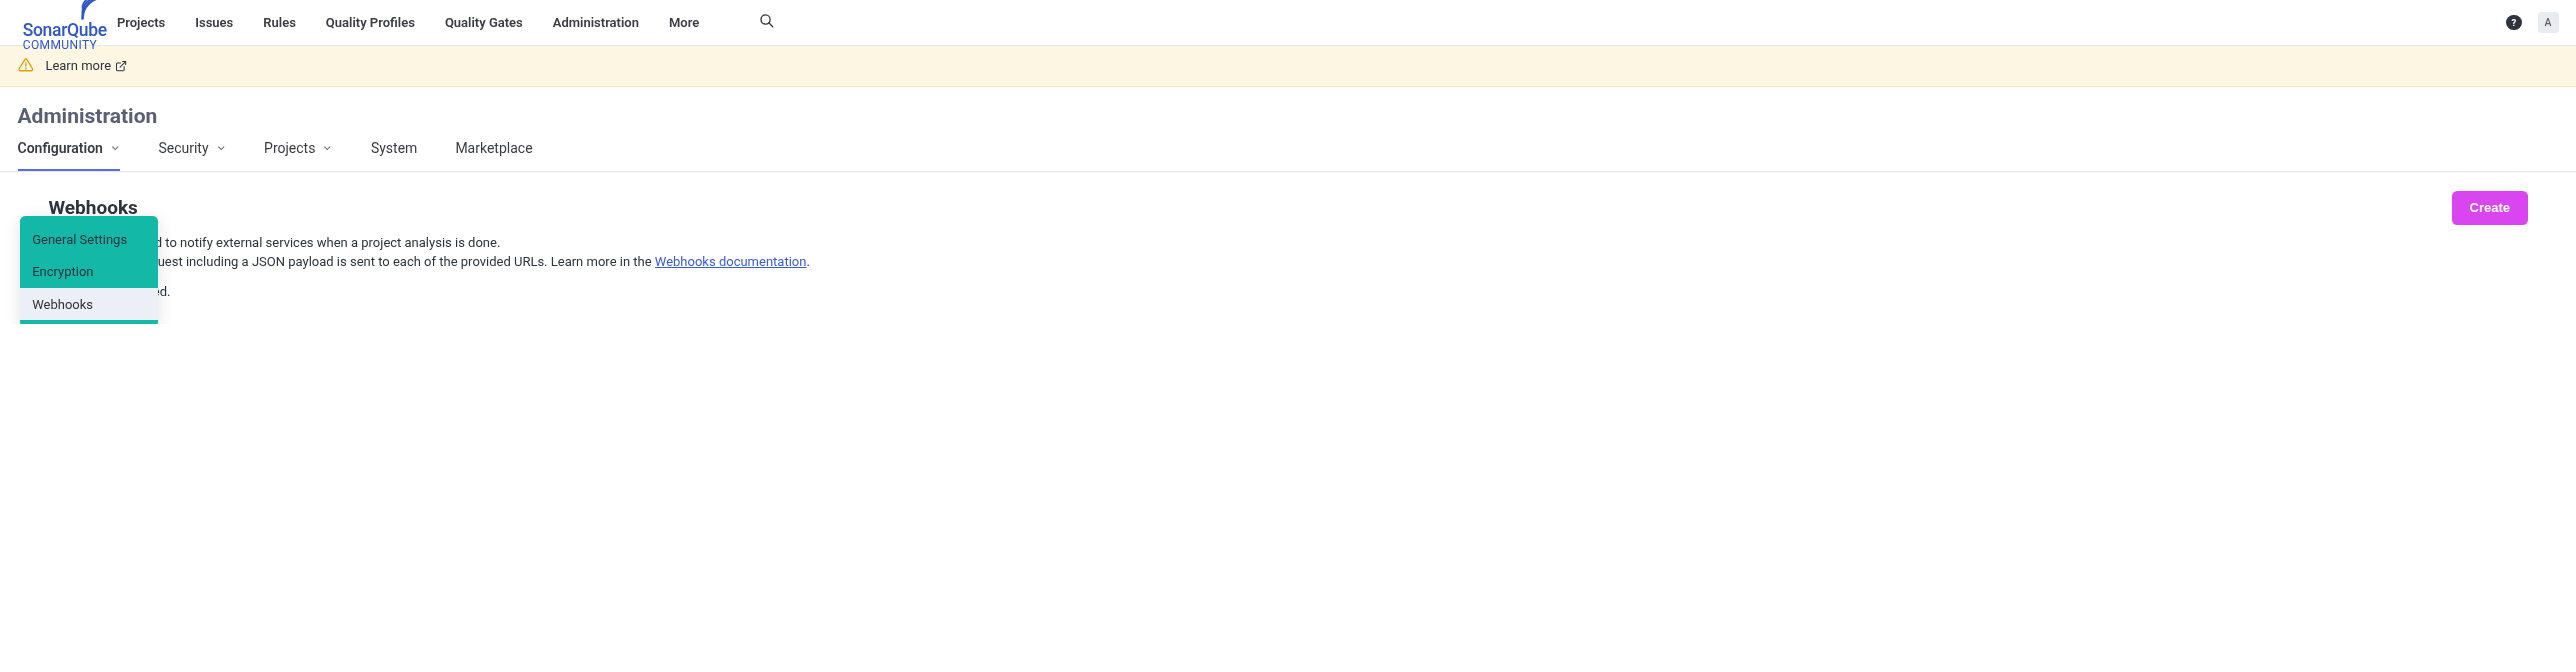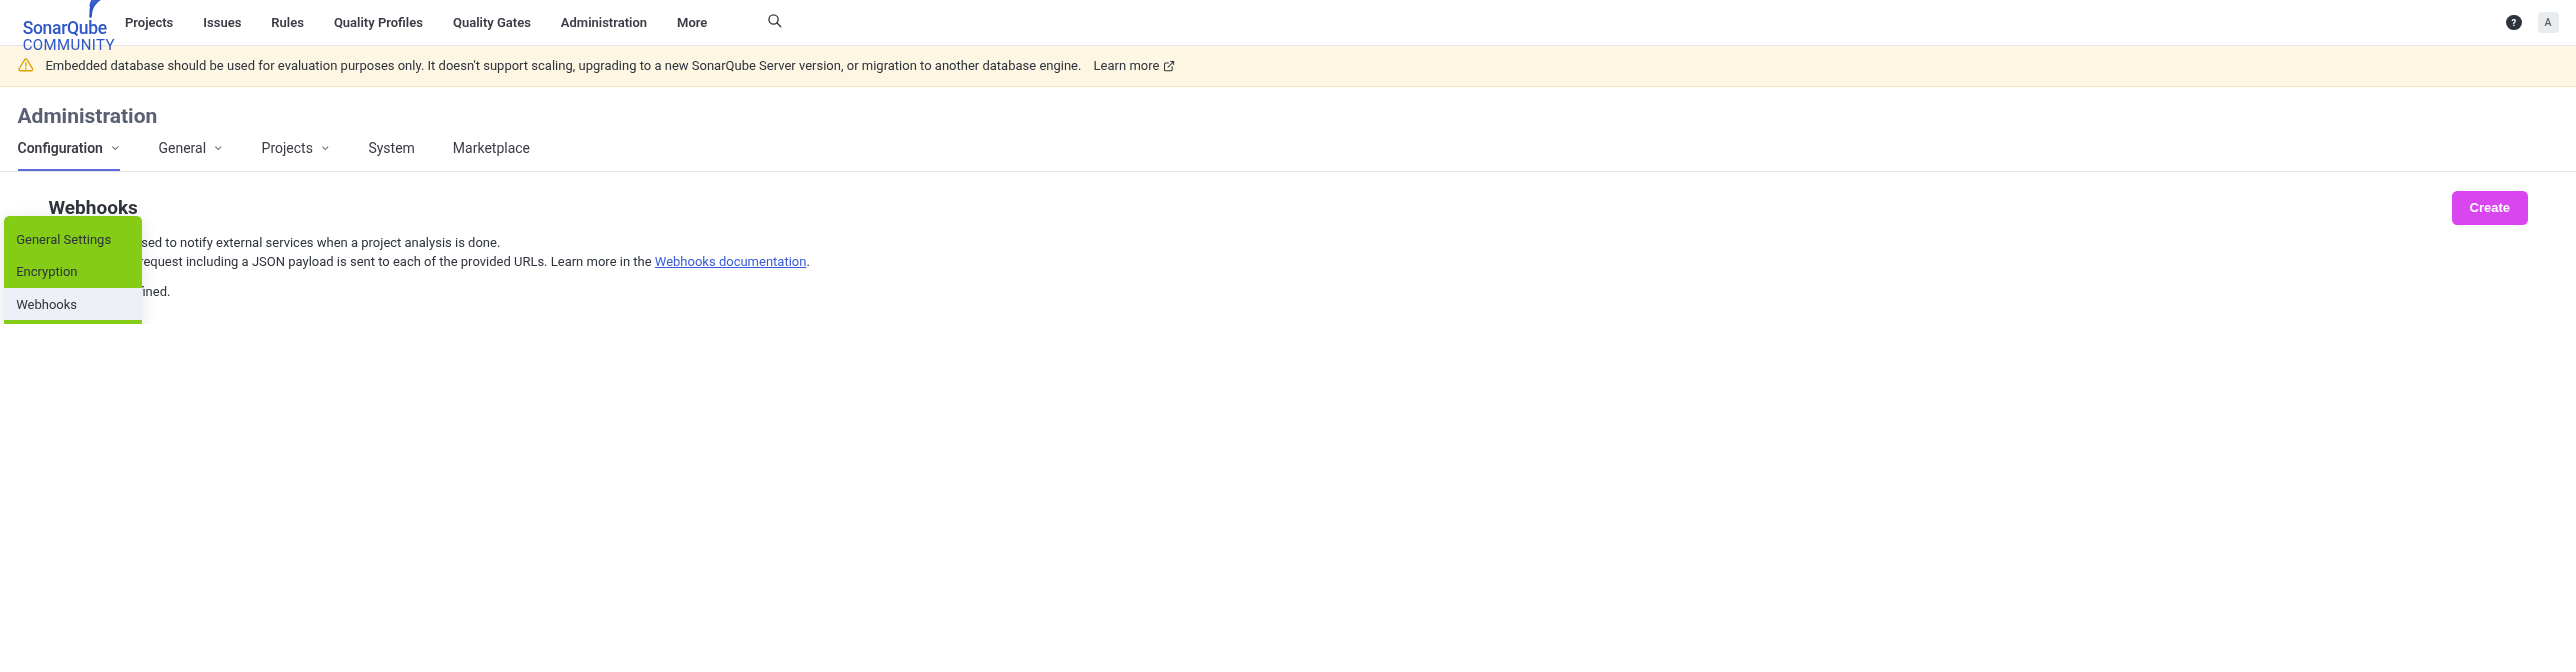--- a/index.html
+++ b/index.html
@@ -9,21 +9,21 @@
     .topnav {
       display: flex;
       align-items: center;
       height: 46px;
       padding: 0 17.5px;
       border-bottom: 0.9px solid #e6e6e6;
     }
     .brand { display: flex; align-items: flex-end; margin-right: 10px; flex-direction: column; }
     .brand-text { display: flex; flex-direction: column; line-height: 1; margin-left: 5.2px; }
     .brand-name { font-size: 17.5px; font-weight: 500; color: #2e56c6; letter-spacing: -0.3px; }
-    .brand-sub { font-size: 15px; color: #2e56c6; letter-spacing: 0.4px; }
+    .brand-sub { font-size: 12px; color: #2e56c6; letter-spacing: 0.4px; }
 
     .topnav-items { display: flex; align-items: center; gap: 30px; }
     .topnav-item { font-size: 13px; font-weight: 600; color: #3b3b45; cursor: pointer; }
     .search-icon { margin-left: 30px; cursor: pointer; color: #333; }
     .topnav-spacer { flex: 1; }
     .topnav-right { display: flex; align-items: center; gap: 15.7px; }
     .help-circle { width: 15.7px; height: 15.7px; border-radius: 50%; background: #2e333d; color: #fff; display: flex; align-items: center; justify-content: center; font-size: 9.6px; font-weight: 700; cursor: pointer; }
     .avatar { width: 21px; height: 21px; border-radius: 3.5px; background: #e9ecef; color: #5a5f6a; display: flex; align-items: center; justify-content: center; font-size: 10.5px; font-weight: 500; cursor: pointer; }
 
     
@@ -48,22 +48,22 @@
     
     .admin-tabs { display: flex; gap: 38px; border-bottom: 0.9px solid #e6e6e6; margin: 0 -17.5px; padding: 0 17.5px; }
     .admin-tab { display: flex; align-items: center; gap: 7px; font-size: 14px; color: #3b3b45; padding-bottom: 12.2px; cursor: pointer; border-bottom: 2.6px solid transparent; }
     .admin-tab.active { border-bottom-color: #5c6cde; font-weight: 600; }
     .chev { color: #6b6b7a; }
 
     
     .dropdown {
       position: absolute;
       top: 112px;
-      left: 4px;
-      background: #84cc16;
+      left: 20px;
+      background: #14b8a6;
       border-radius: 5.2px;
       box-shadow: 0 3.5px 15.7px rgba(0,0,0,0.12);
       min-width: 138px;
       padding: 7px 0;
       z-index: 100;
     }
     .dropdown-item { padding: 8.7px 12.2px; font-size: 13px; color: #2e333d; cursor: pointer; }
     .dropdown-item.active { background: #eceff5; }
 
     
@@ -127,21 +127,20 @@
 </div>
 
 <div class="banner">
   <span class="warn-tri">
     <svg width="15.7" height="15.7" viewBox="0 0 24 24" fill="none" stroke="currentColor" stroke-width="2" stroke-linecap="round" stroke-linejoin="round">
       <path d="M10.3 3.9 1.8 18a2 2 0 0 0 1.7 3h17a2 2 0 0 0 1.7-3L13.7 3.9a2 2 0 0 0-3.4 0z"></path>
       <line x1="12" y1="9" x2="12" y2="14"></line>
         <circle cx="12" cy="17.5" r="0.5" fill="currentColor"></circle>
     </svg>
   </span>
-  <span class="banner-text">Embedded database should be used for evaluation purposes only. It doesn't support scaling, upgrading to a new SonarQube Server version, or migration to another database engine.</span>
   <a class="banner-link">
     <span>Learn more</span>
     <svg width="12.2" height="12.2" viewBox="0 0 24 24" fill="none" stroke="currentColor" stroke-width="2" stroke-linecap="round">
       <path d="M18 13v6a2 2 0 0 1-2 2H5a2 2 0 0 1-2-2V8a2 2 0 0 1 2-2h6"></path>
       <polyline points="15 3 21 3 21 9"></polyline>
         <line x1="10" y1="14" x2="21" y2="3"></line>
     </svg>
   </a>
 </div>
 
@@ -151,21 +150,21 @@
   <div class="admin-tabs">
     <div class="admin-tab active">
       <span>Configuration</span>
       <span class="chev">
         <svg width="10.5" height="10.5" viewBox="0 0 24 24" fill="none" stroke="currentColor" stroke-width="2.5" stroke-linecap="round">
             <polyline points="6 9 12 15 18 9"></polyline>
           </svg>
       </span>
     </div>
     <div class="admin-tab">
-      <span>General</span>
+      <span>Security</span>
       <span class="chev">
         <svg width="10.5" height="10.5" viewBox="0 0 24 24" fill="none" stroke="currentColor" stroke-width="2.5" stroke-linecap="round">
             <polyline points="6 9 12 15 18 9"></polyline>
           </svg>
       </span>
     </div>
     <div class="admin-tab">
       <span>Projects</span>
       <span class="chev">
         <svg width="10.5" height="10.5" viewBox="0 0 24 24" fill="none" stroke="currentColor" stroke-width="2.5" stroke-linecap="round">

